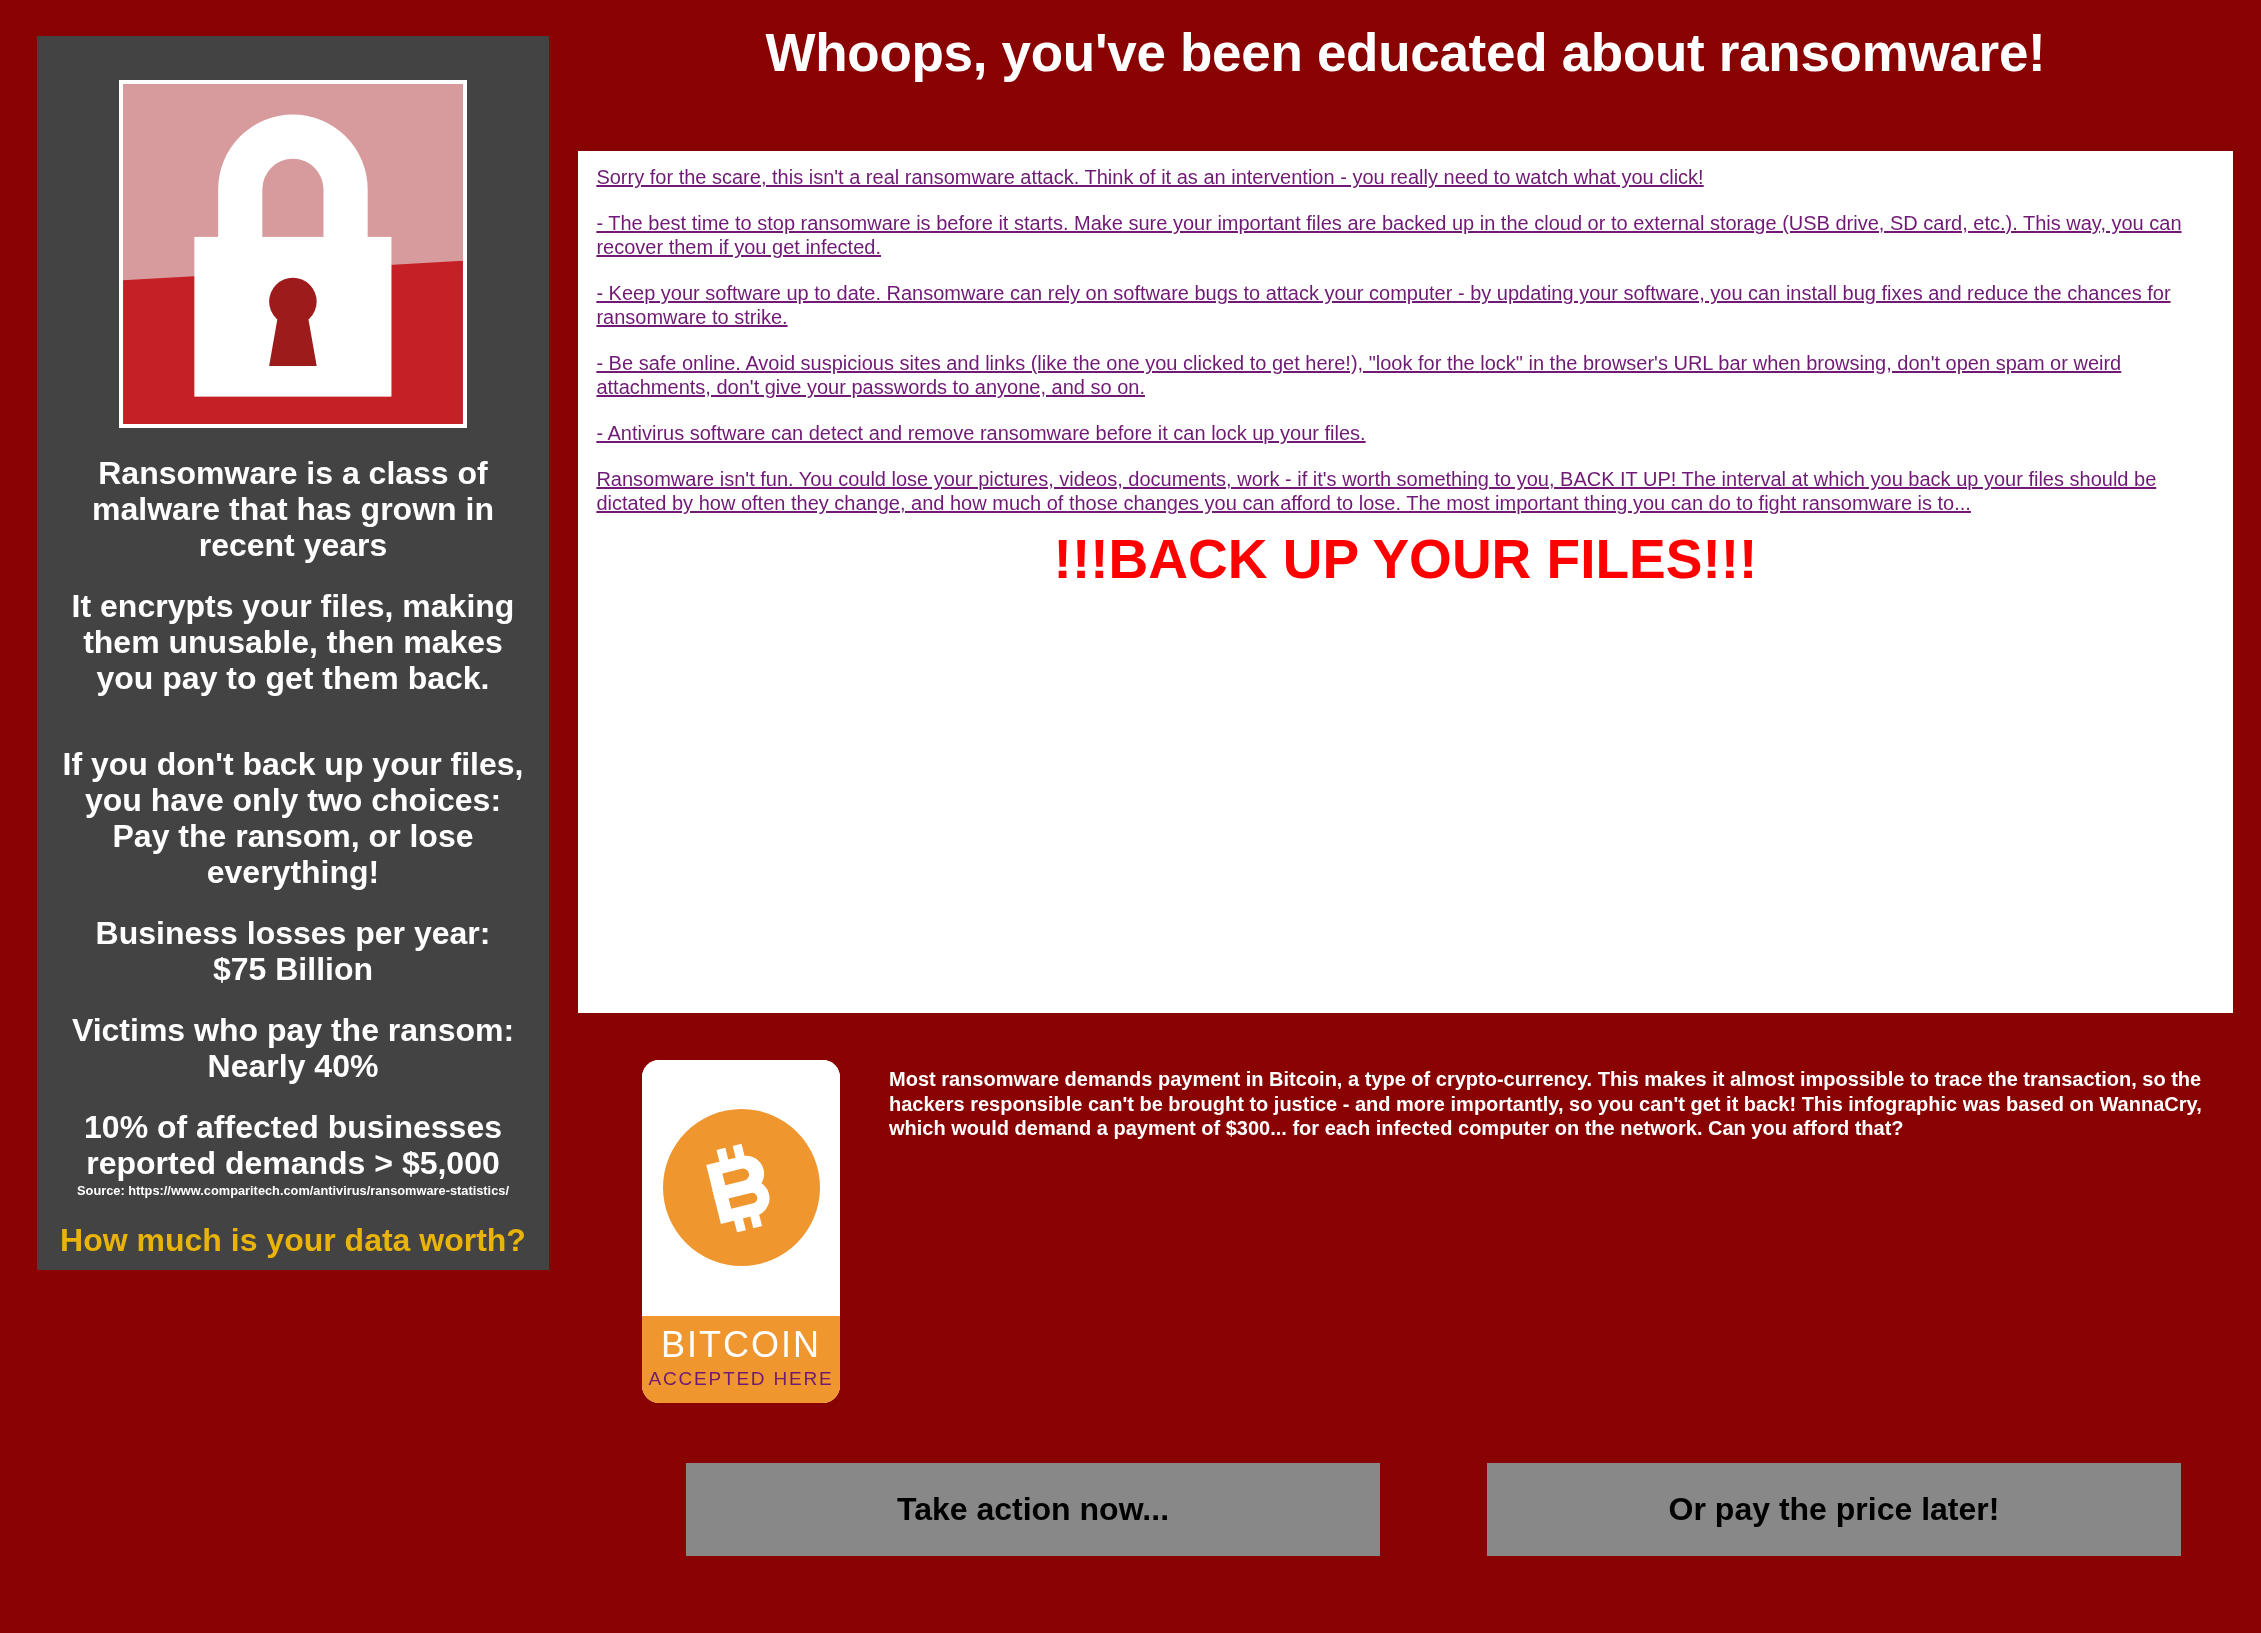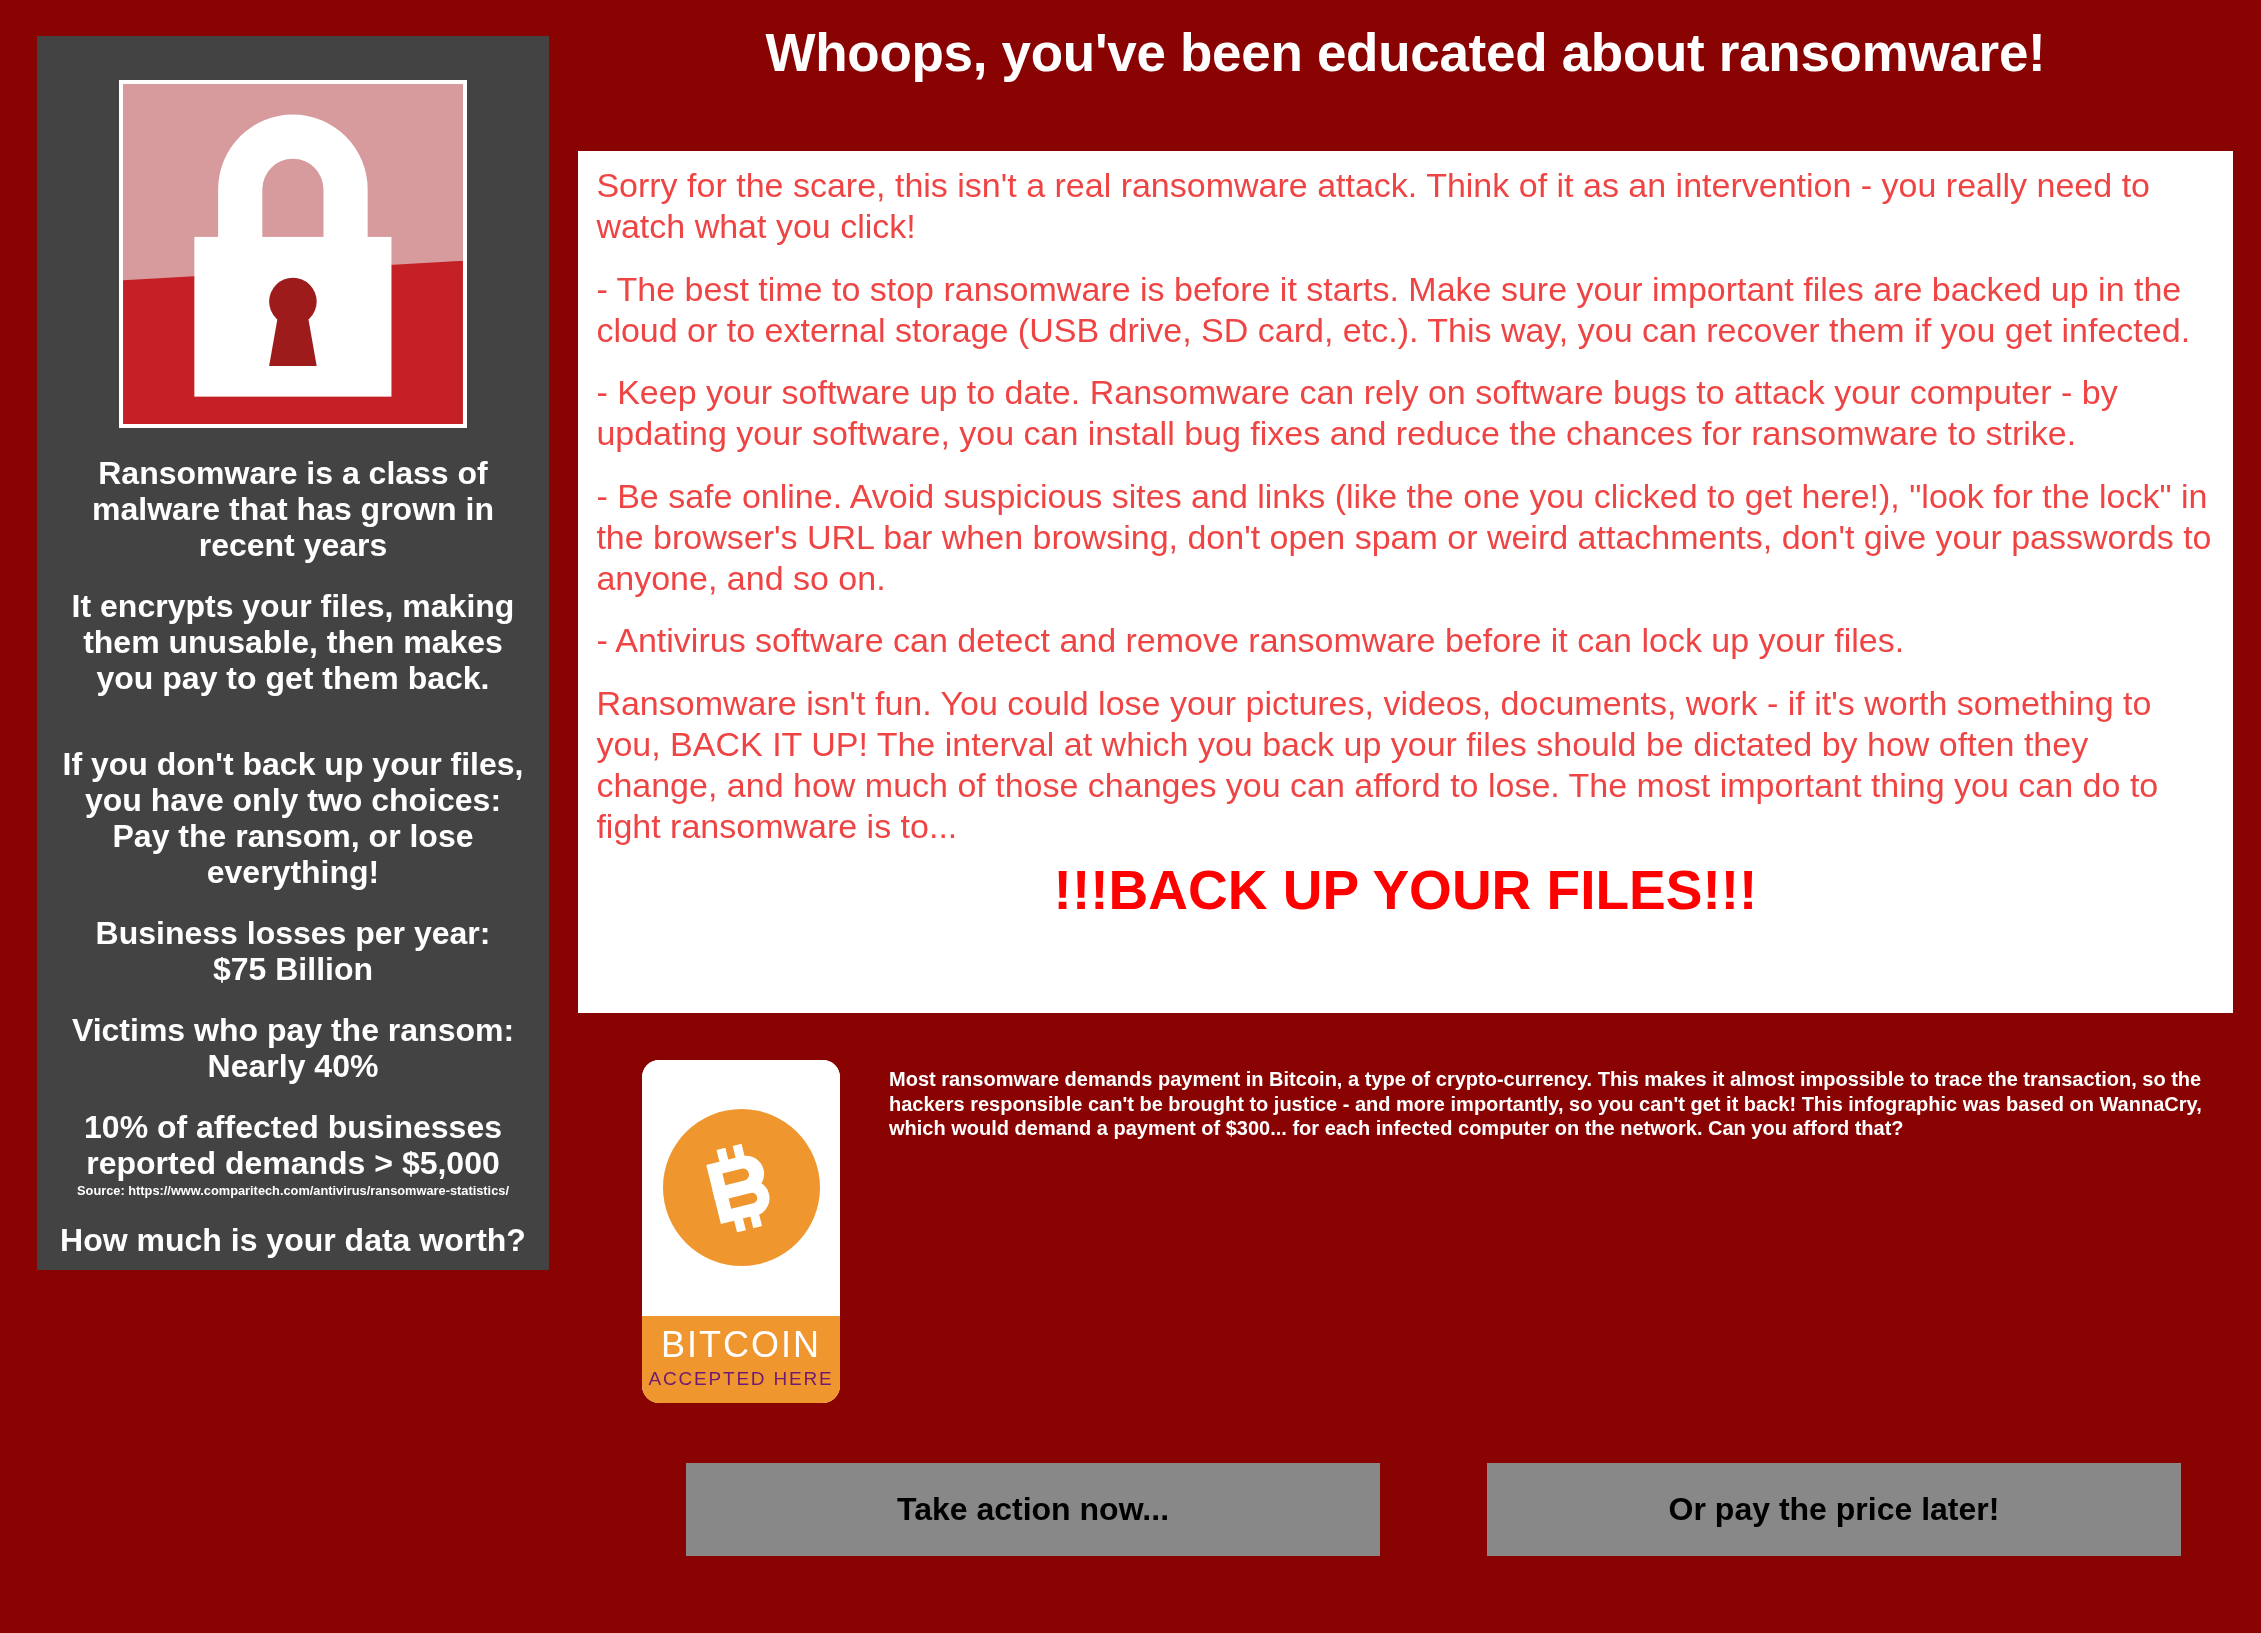--- a/index.html
+++ b/index.html
@@ -83,21 +83,21 @@
     font-weight: bold;
     font-size: 12.8px;
     line-height: 1.1;
     padding: 0 5.1px;
     margin: 3.1px 0 0 0;
     font-stretch: condensed;
     white-space: nowrap;
   }
 
   #side-question {
-    color: #ffffff;
+    color: #eab308;
     text-align: center;
     font-weight: bold;
     font-size: 32px;
     line-height: 1.13;
     font-stretch: condensed;
     margin: 23.6px 0 0 0;
     padding: 0 10.2px;
   }
 
   #timer-label, #timer-value {
@@ -133,25 +133,26 @@
     left: 578px;
     top: 151px;
     width: 1655px;
     height: 862px;
     background: #ffffff;
     box-sizing: border-box;
     padding: 14.3px 18.4px 0 18.4px;
     overflow: hidden;
   }
   .body-para {
-    color: #ef4444;
-    font-size: 34px;
+    color: #701a75;
+    font-size: 20px;
     line-height: 1.20;
     font-stretch: condensed;
     margin: 0 0 22px 0;
+    text-decoration: underline;
   }
   .body-para:last-of-type { margin-bottom: 0; }
 
   #backup-shout {
     color: #ff0000;
     font-weight: bold;
     font-size: 55px;
     line-height: 1.05;
     font-stretch: condensed;
     text-align: center;

